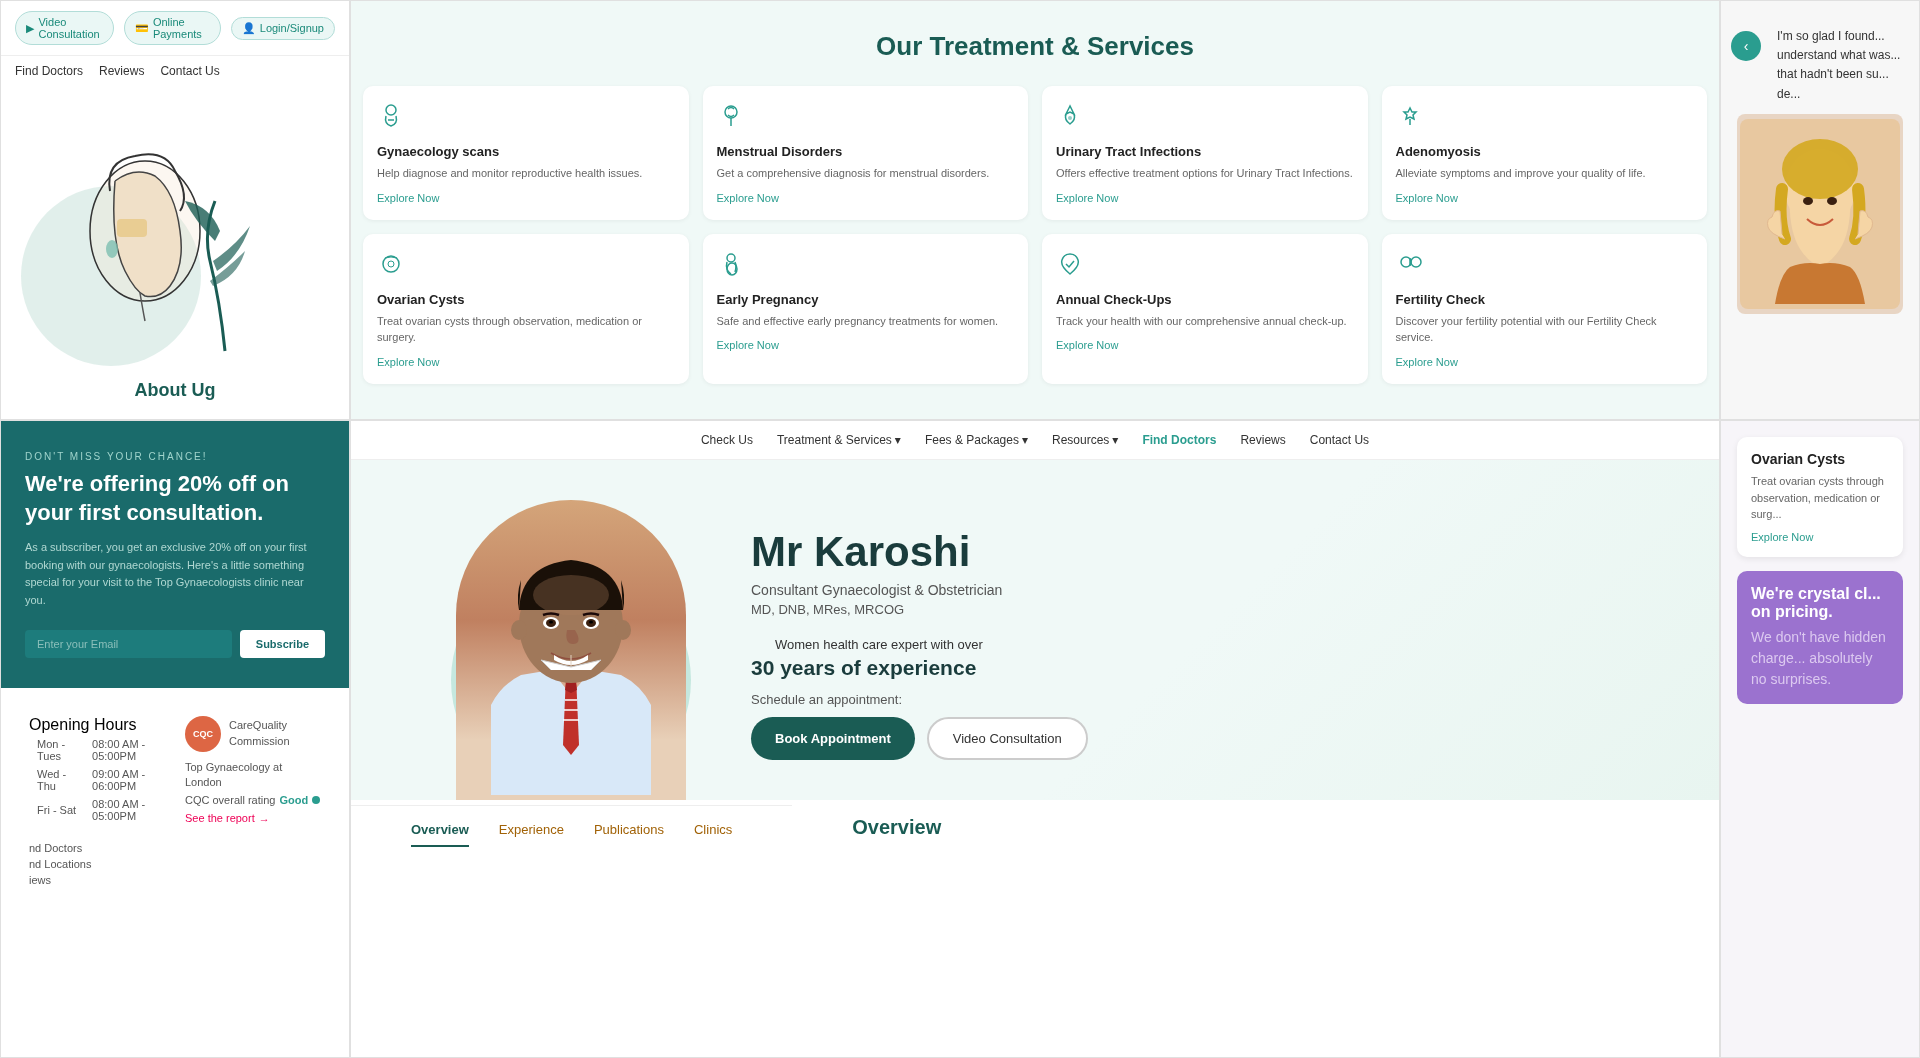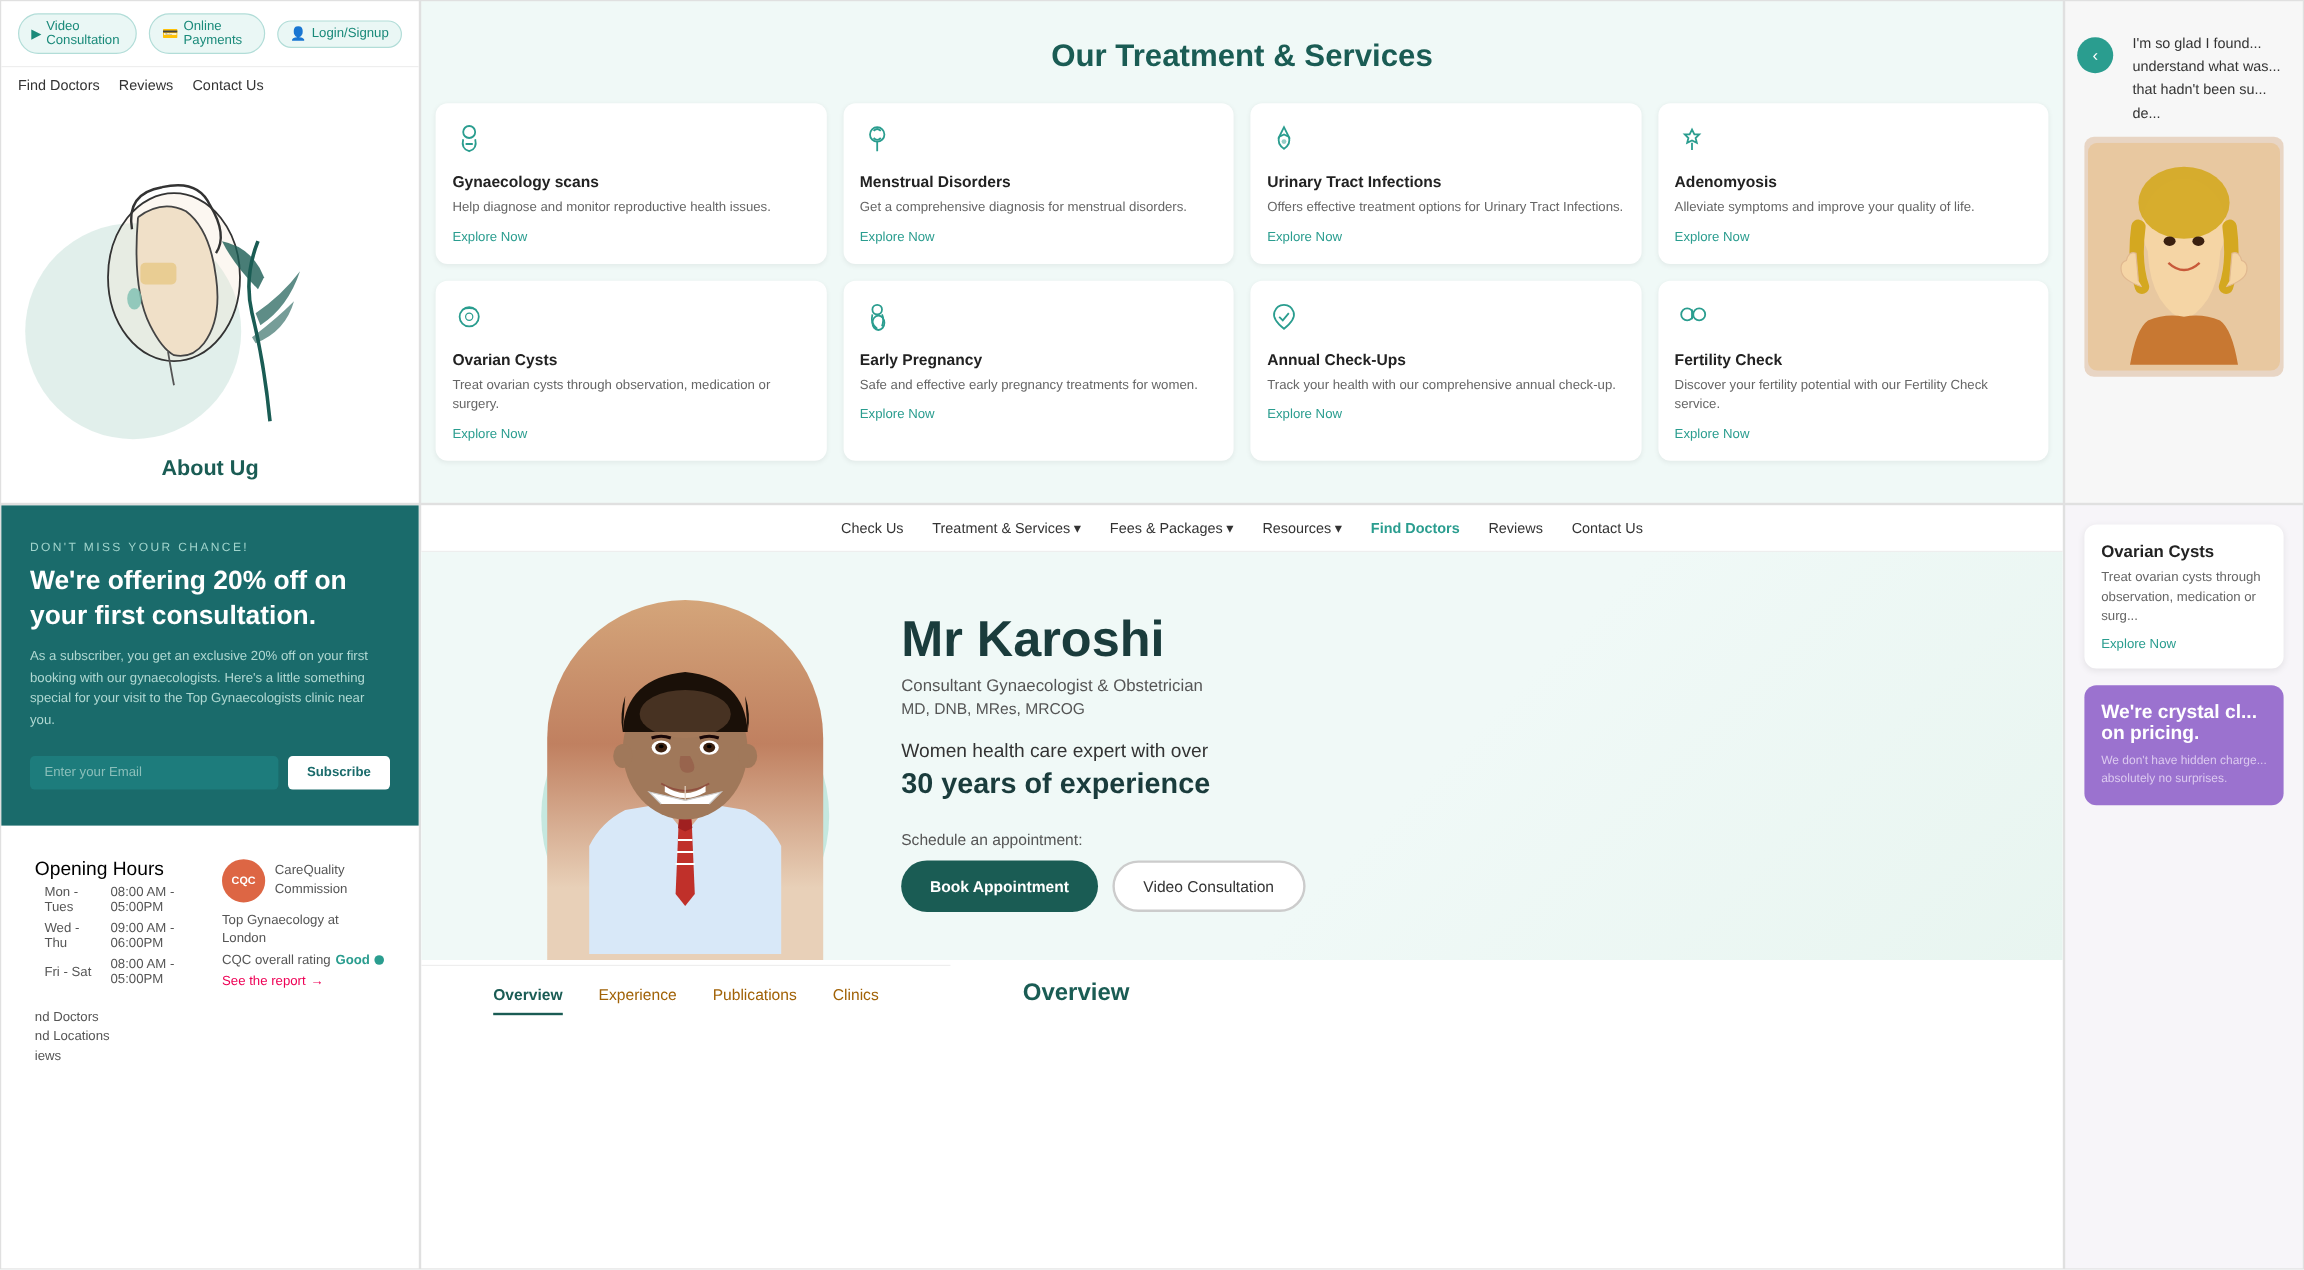--- a/index.html
+++ b/index.html
@@ -147,22 +147,22 @@
       position: relative; z-index: 2;
       width: 230px; height: 300px; background: linear-gradient(180deg, #d4a57a 0%, #c08060 40%, #e8d0b8 80%);
       border-radius: 120px 120px 0 0;
       display: flex; align-items: center; justify-content: center;
       overflow: hidden;
     }
     .doctor-info { flex: 1; padding: 40px 0 40px 40px; }
     .doctor-name { font-size: 42px; font-weight: 800; color: #1a3c3c; margin-bottom: 6px; }
     .doctor-title { font-size: 14px; color: #555; margin-bottom: 4px; }
     .doctor-credentials { font-size: 13px; color: #555; margin-bottom: 20px; }
-    .doctor-exp-text { font-size: 16px; color: #333; margin-bottom: 4px; }
-    .doctor-exp-years { font-size: 24px; font-weight: 800; color: #1a3c3c; margin-bottom: 24px; }
+    .doctor-exp-text { font-size: 13px; color: #333; margin-bottom: 4px; margin-left: 24px; }
+    .doctor-exp-years { font-size: 21px; font-weight: 800; color: #1a3c3c; margin-bottom: 12px; }
     .doctor-appointment { font-size: 13px; color: #555; margin-bottom: 10px; }
     .doctor-btns { display: flex; gap: 12px; }
     .btn-book {
       padding: 12px 24px; background: #1a5c54; color: #fff;
       border: none; border-radius: 24px; font-size: 13px; font-weight: 600; cursor: pointer;
     }
     .btn-video {
       padding: 12px 24px; background: #fff; color: #333;
       border: 2px solid #ccc; border-radius: 24px; font-size: 13px; cursor: pointer;
     }
@@ -185,21 +185,21 @@
       background: #fff; border-radius: 10px; padding: 14px;
       box-shadow: 0 2px 6px rgba(0,0,0,0.08); margin-bottom: 14px;
     }
     .ovarian-card .card-title { font-size: 14px; font-weight: 700; color: #222; margin-bottom: 6px; }
     .ovarian-card .card-desc { font-size: 11px; color: #666; line-height: 1.5; margin-bottom: 8px; }
     .ovarian-card .explore-link { color: #2a9d8f; font-size: 11px; cursor: pointer; }
     .pricing-card {
       background: #9b72cf; color: #fff; border-radius: 10px; padding: 14px;
     }
     .pricing-card .pricing-title { font-size: 16px; font-weight: 700; margin-bottom: 6px; }
-    .pricing-card .pricing-desc { font-size: 10px; color: #dcc9f0; line-height: 1.5; }
+    .pricing-card .pricing-desc { font-size: 14px; color: #dcc9f0; line-height: 1.5; }
     .footer-bottom-grid {
       display: grid; grid-template-columns: 1fr 1fr; padding: 28px;
     }
 
     
     .find-doctors-bottom {
       color: #2a9d8f; font-weight: 600;
     }
   </style>
 </head>

